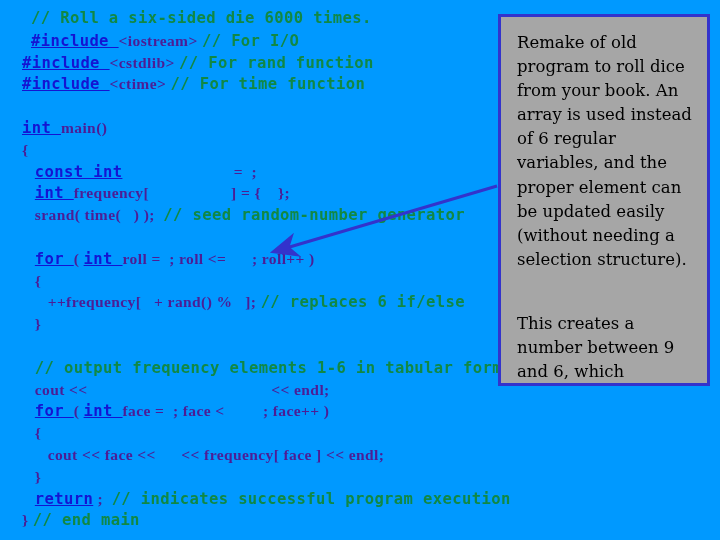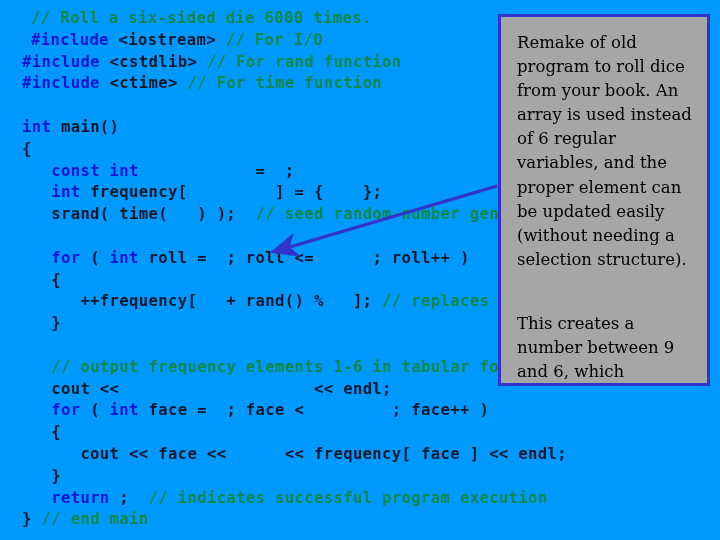--- a/index.html
+++ b/index.html
@@ -36,23 +36,23 @@
     font-weight: bold;
     line-height: 21.8px;
     letter-spacing: 0.4px;
     white-space: pre;
     color: #000000;
   }
   #code .ln {
     white-space: pre;
     height: 21.8px;
   }
-  .kw   { color: #1414D2; }
+  .kw   { color: #1414D2; text-decoration: underline; }
   .cmt  { color: #118844; margin-top: 14px; }
-  .txt  { color: #0f172a; }
+  .txt  { color: #4c1d95; font-family: Liberation Serif, serif; }
   .gap  { color: transparent; }
 
   
   #arrow-svg {
     position: absolute;
     left: 0; top: 0;
     width: 720px;
     height: 540px;
     pointer-events: none;
   }

